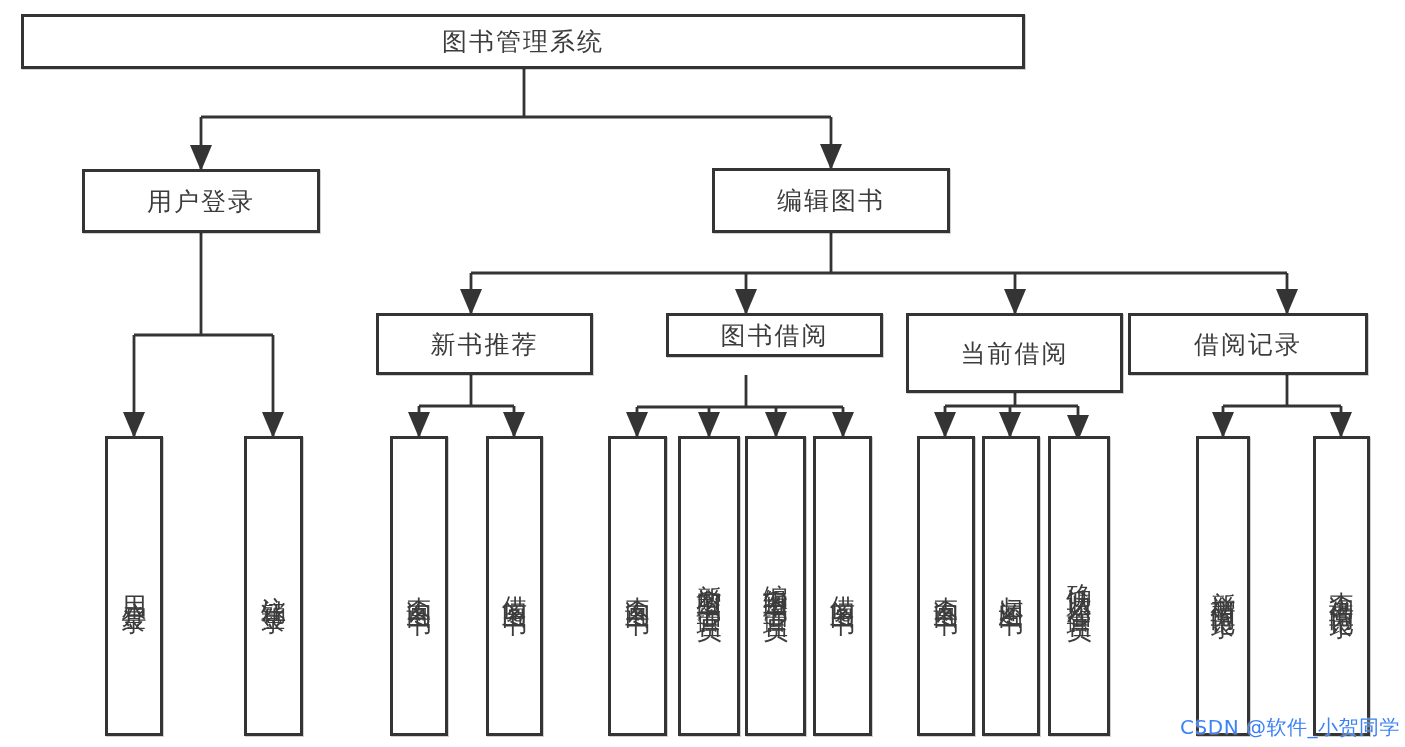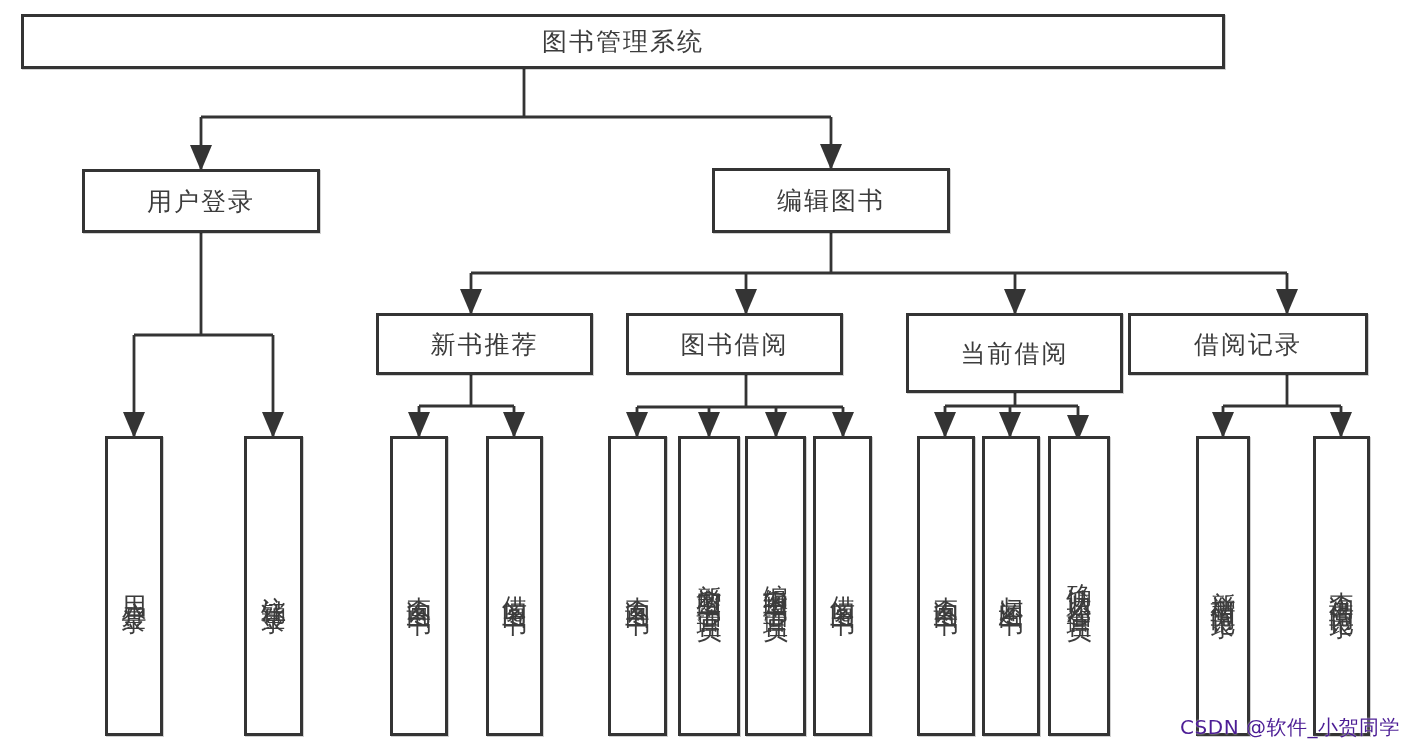--- a/index.html
+++ b/index.html
@@ -41,21 +41,21 @@
   .node.vertical span {
     writing-mode: vertical-rl;
     text-orientation: mixed;
     letter-spacing: 5px;
   }
   .watermark {
     position: absolute;
     right: 5px;
     bottom: 6px;
     z-index: 3;
-    color: #4c1d95;
+    color: #3b82f6;
     font-size: 20px;
     letter-spacing: 0.5px;
     text-shadow: 0 0 2px #ffffff;
     white-space: nowrap;
   }
 </style>
 </head>
 <body>
 
 <div id="stage">
@@ -88,33 +88,33 @@
         <path d="M 1015 375 L 1015 406 M 945 406 L 1078 406"></path>
         <path d="M 945 406 L 945 437" marker-end="url(#arrow)"></path>
         <path d="M 1010 406 L 1010 437" marker-end="url(#arrow)"></path>
         <path d="M 1078 406 L 1078 440" marker-end="url(#arrow)"></path>
         <path d="M 1287 375 L 1287 406 M 1223 406 L 1341 406"></path>
         <path d="M 1223 406 L 1223 437" marker-end="url(#arrow)"></path>
         <path d="M 1341 406 L 1341 437" marker-end="url(#arrow)"></path>
       </g>
   </svg>
   <div id="nodes">
-      <div class="node" style="left: 21px; top: 14px; width: 1204px; height: 55px;">
+      <div class="node" style="left: 21px; top: 14px; width: 1004px; height: 55px;">
         <span>图书管理系统</span>
       </div>
       <div class="node" style="left: 82px; top: 169px; width: 238px; height: 64px;">
         <span>用户登录</span>
       </div>
       <div class="node" style="left: 712px; top: 168px; width: 238px; height: 65px;">
         <span>编辑图书</span>
       </div>
       <div class="node" style="left: 376px; top: 313px; width: 217px; height: 62px; text-align: right;">
         <span>新书推荐</span>
       </div>
-      <div class="node" style="left: 626px; top: 313px; width: 217px; height: 62px;">
+      <div class="node" style="left: 666px; top: 313px; width: 217px; height: 44px;">
         <span>图书借阅</span>
       </div>
       <div class="node" style="left: 906px; top: 313px; width: 217px; height: 80px;">
         <span>当前借阅</span>
       </div>
       <div class="node" style="left: 1128px; top: 313px; width: 240px; height: 62px;">
         <span>借阅记录</span>
       </div>
       <div class="node vertical" style="left: 105px; top: 436px; width: 58px; height: 300px;">
         <span>用户登录</span>

